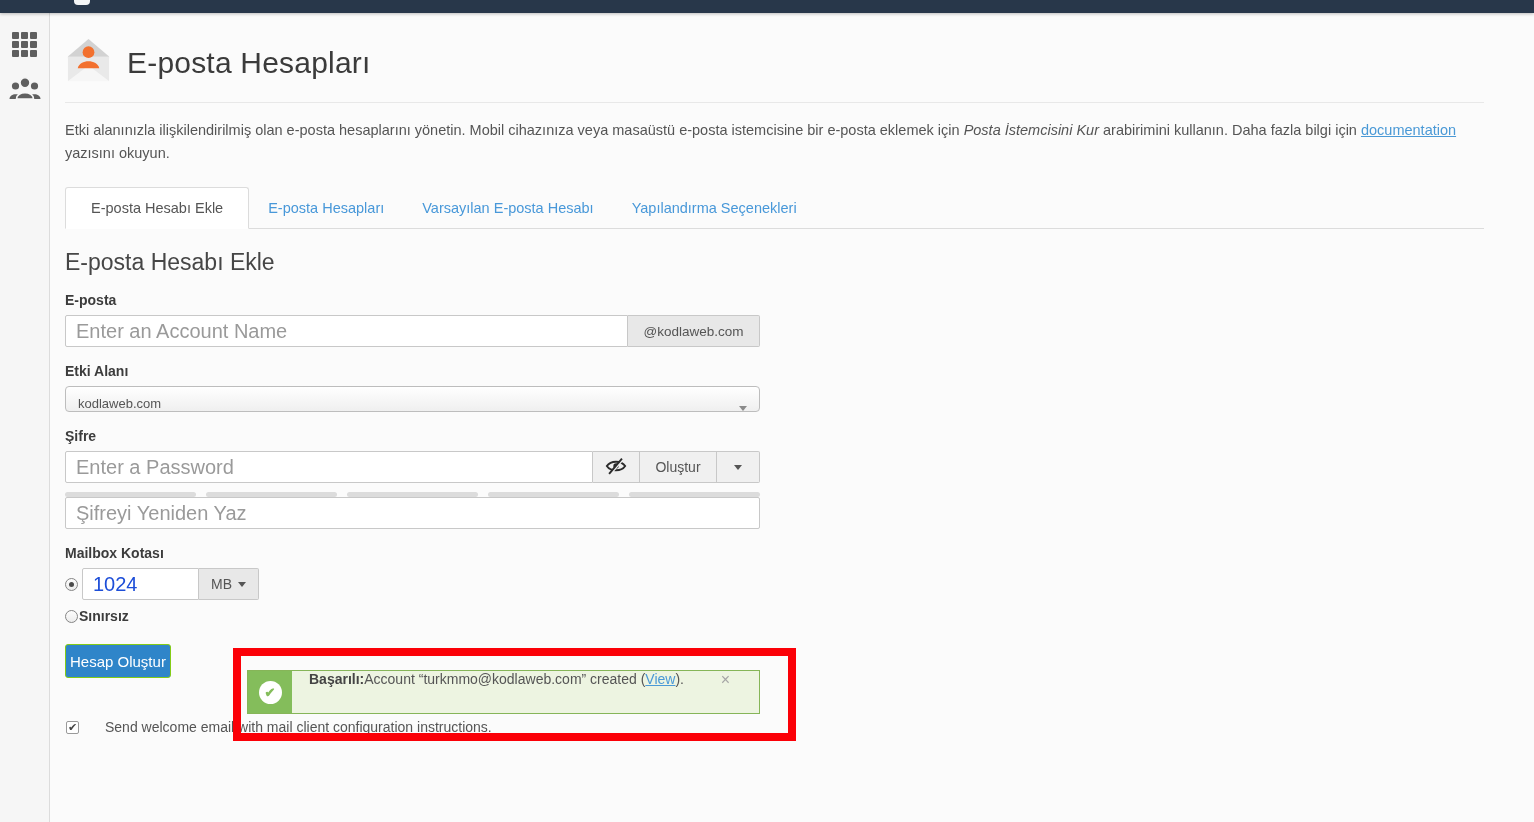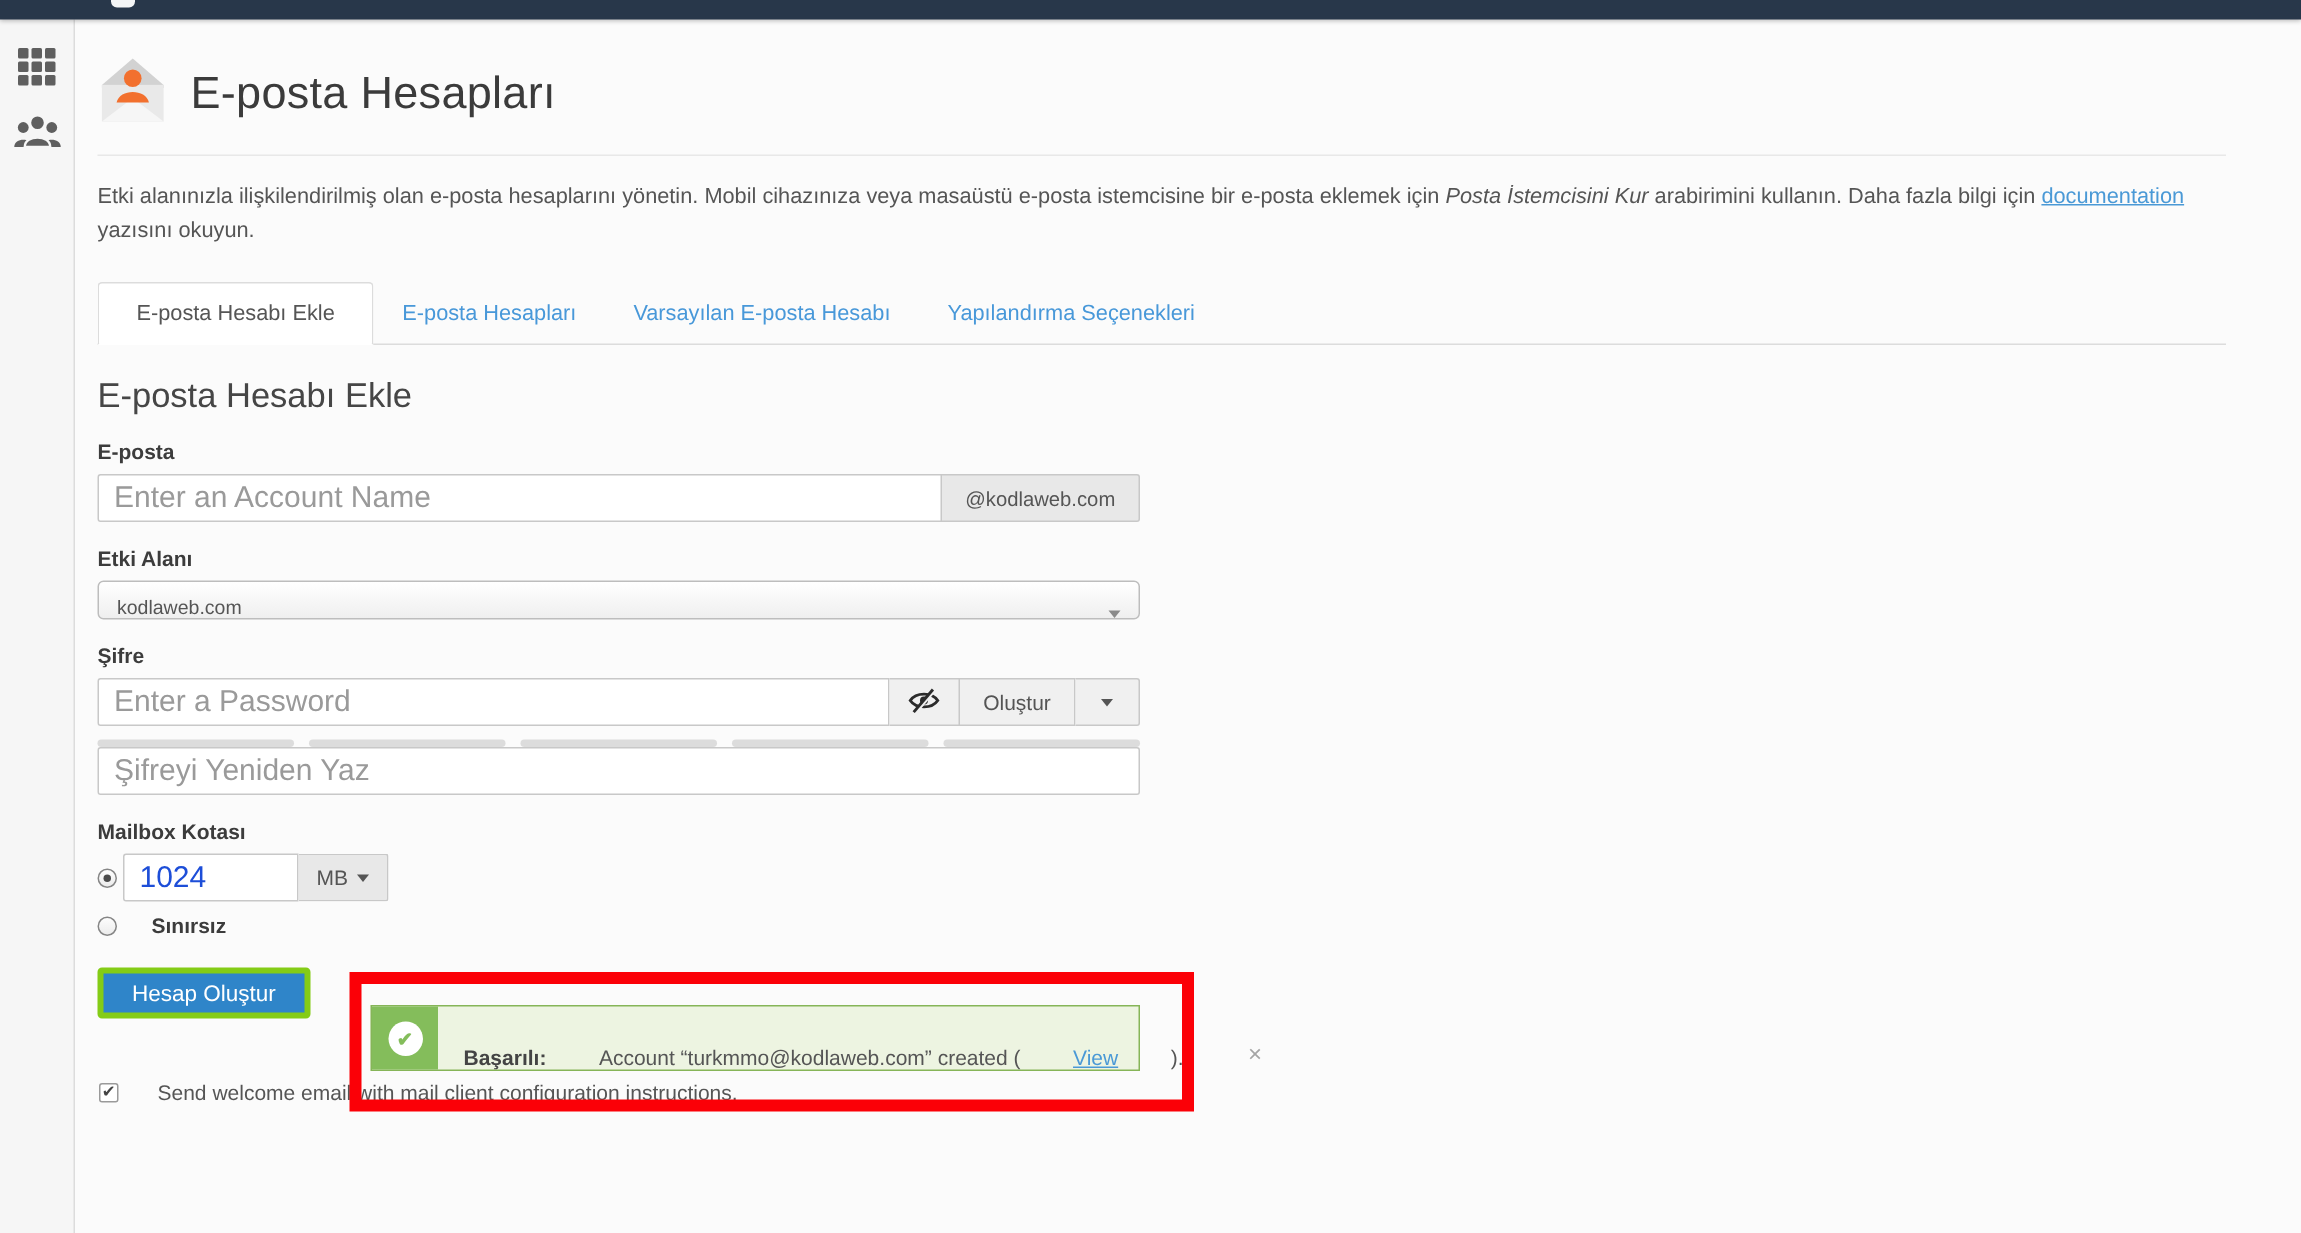--- a/index.html
+++ b/index.html
@@ -99,25 +99,25 @@
   .radio.checked::after {
     content:""; position:absolute; left:3px; top:3px; width:5px; height:5px;
     border-radius:50%; background:#4b4b4b;
   }
   .quota-input { width:117px; margin-left:4px; border-radius:2px 0 0 2px; }
   .unit-btn {
     height:32px; width:60px; flex:none; background:#e8e8e8; border:1px solid #c8c8c8; border-left:none;
     border-radius:0 2px 2px 0; display:flex; align-items:center; justify-content:center; gap:6px;
     font-size:14px; color:#555; cursor:pointer;text-align:right;
   }
-  .unlimited-row { display:flex; align-items:center; gap:23px; margin-top:8px; }
+  .unlimited-row { display:flex; align-items:center; gap:1px; margin-top:8px; }
   .bold-label { font-size:14px; font-weight:700; color:#3c3c3c; }
   .submit-row { margin-top:20px; height:75px; }
   .submit-btn {
-    height:34px; padding:0 19px; background:#2f85c9; border:4px solid #84cc16; border-radius:3px;
+    height:34px; padding:0 4px; background:#2f85c9; border:1px solid #84cc16; border-radius:3px;
     color:#fff; font-size:15px; cursor:pointer; font-family:inherit;
   }
   .welcome-row { display:flex; align-items:center; }
   .checkbox {
     width:13px; height:13px; margin-left:1px; flex:none;
     border:1px solid #9a9a9a; border-radius:2px; background:#fff;
     display:flex; align-items:center; justify-content:center;
     font-size:11px; line-height:11px; color:#444; cursor:pointer;
   }
   .welcome-label { margin-left:26px; font-size:14px; color:#555; }
@@ -129,21 +129,21 @@
   .alert {
     position:absolute; left:6px; top:14px; width:513px; height:44px;
     border:1px solid #86b558; background:#edf4e1; display:flex; align-items:stretch;
   }
   .alert-icon-block { width:44px; flex:none; background:#84bd5b; display:flex; align-items:center; justify-content:center; }
   .alert-check {
     width:23px; height:23px; background:#fff; border-radius:50%;
     display:flex; align-items:center; justify-content:center;
     color:#84bd5b; font-size:13px; font-weight:700;
   }
-  .alert-body { flex:1; display:flex; align-items:flex-end; padding:0 29px 0 17px; font-size:14px; color:#555; white-space:nowrap;gap:35px; }
+  .alert-body { flex:1; display:flex; align-items:flex-start; padding:0 29px 0 17px; font-size:14px; color:#555; white-space:nowrap; }
   .alert-body b { color:#444; }
   .alert-close { margin-left:auto; color:#a5a5a5; font-size:16px; cursor:pointer; padding-left:8px; }
 </style>
 </head>
 <body>
 
 <div class="topbar">
   <div class="logo-frag"></div>
 </div>
 

